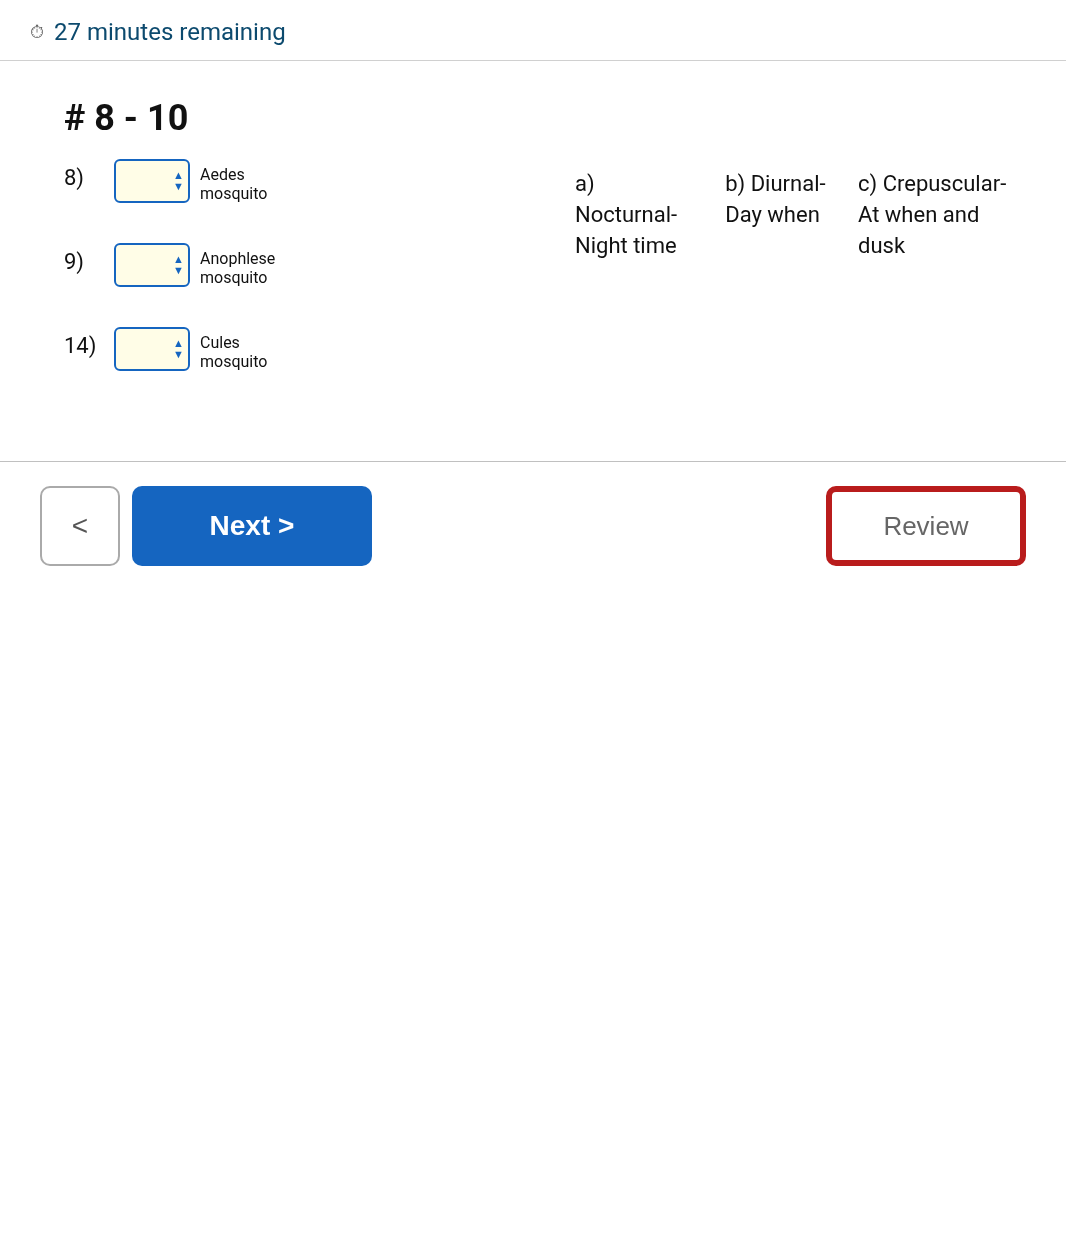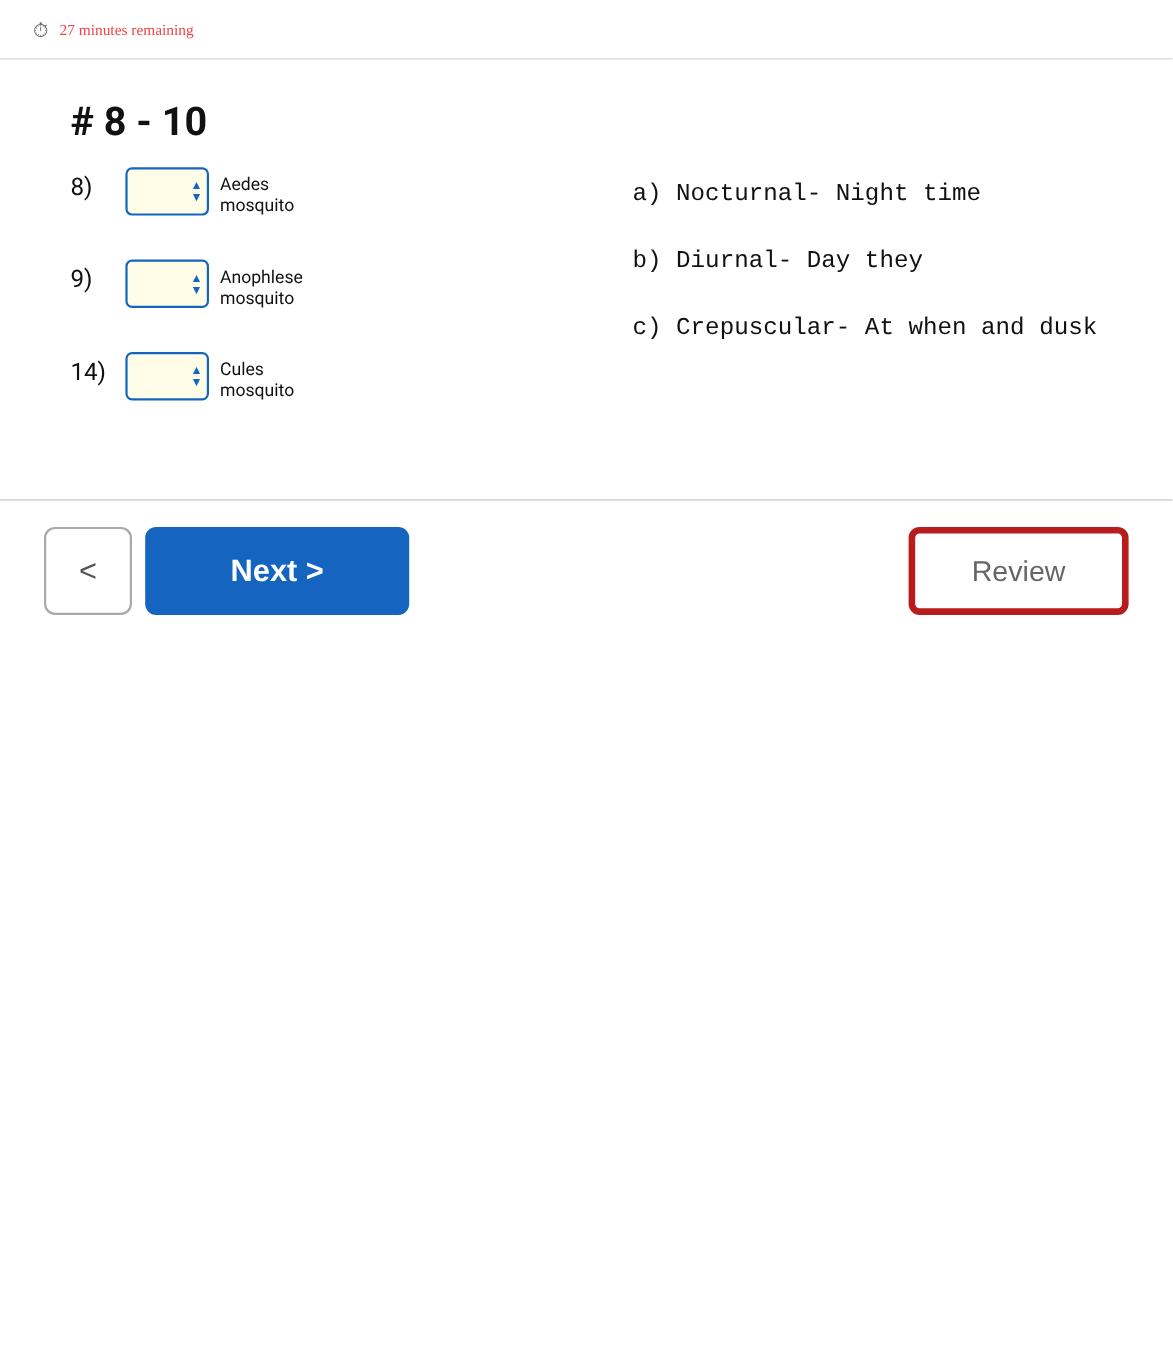--- a/index.html
+++ b/index.html
@@ -23,23 +23,22 @@
       align-items: center;
       gap: 10px;
     }
 
     .timer-icon {
       color: #555;
       font-size: 18px;
     }
 
     .timer-text {
-      font-size: 14px;
-      color: #ef4444;
-      font-family: Liberation Serif, serif;
+      font-size: 24px;
+      color: #0c4a6e;
     }
 
     .main-content {
       padding: 36px 40px 30px 64px;
     }
 
     .question-number {
       font-size: 36px;
       font-weight: 700;
       color: #111;
@@ -63,24 +62,23 @@
     .left-column {
       flex: 1;
       display: flex;
       flex-direction: column;
       gap: 40px;
     }
 
     .right-column {
       flex: 1;
       display: flex;
-      flex-direction: column;
+      flex-direction: row;
       gap: 30px;
       padding-top: 10px;
-      font-family: Liberation Mono, monospace;
     }
 
     .match-item {
       display: flex;
       align-items: flex-start;
       gap: 10px;
       flex-wrap: wrap;
     }
 
     .match-number {
@@ -282,21 +280,21 @@
             <span class="chevron-down">▼</span>
           </div>
         </div>
         <span class="match-label">Cules<br>mosquito</span>
       </div>
 
     </div>
 
     <div class="right-column">
       <div class="option-text">a) Nocturnal- Night time</div>
-      <div class="option-text">b) Diurnal- Day they</div>
+      <div class="option-text">b) Diurnal- Day when</div>
       <div class="option-text">c) Crepuscular- At when and dusk</div>
     </div>
 
   </div>
 
 </div>
 
 <hr class="divider">
 
 <div class="footer">

